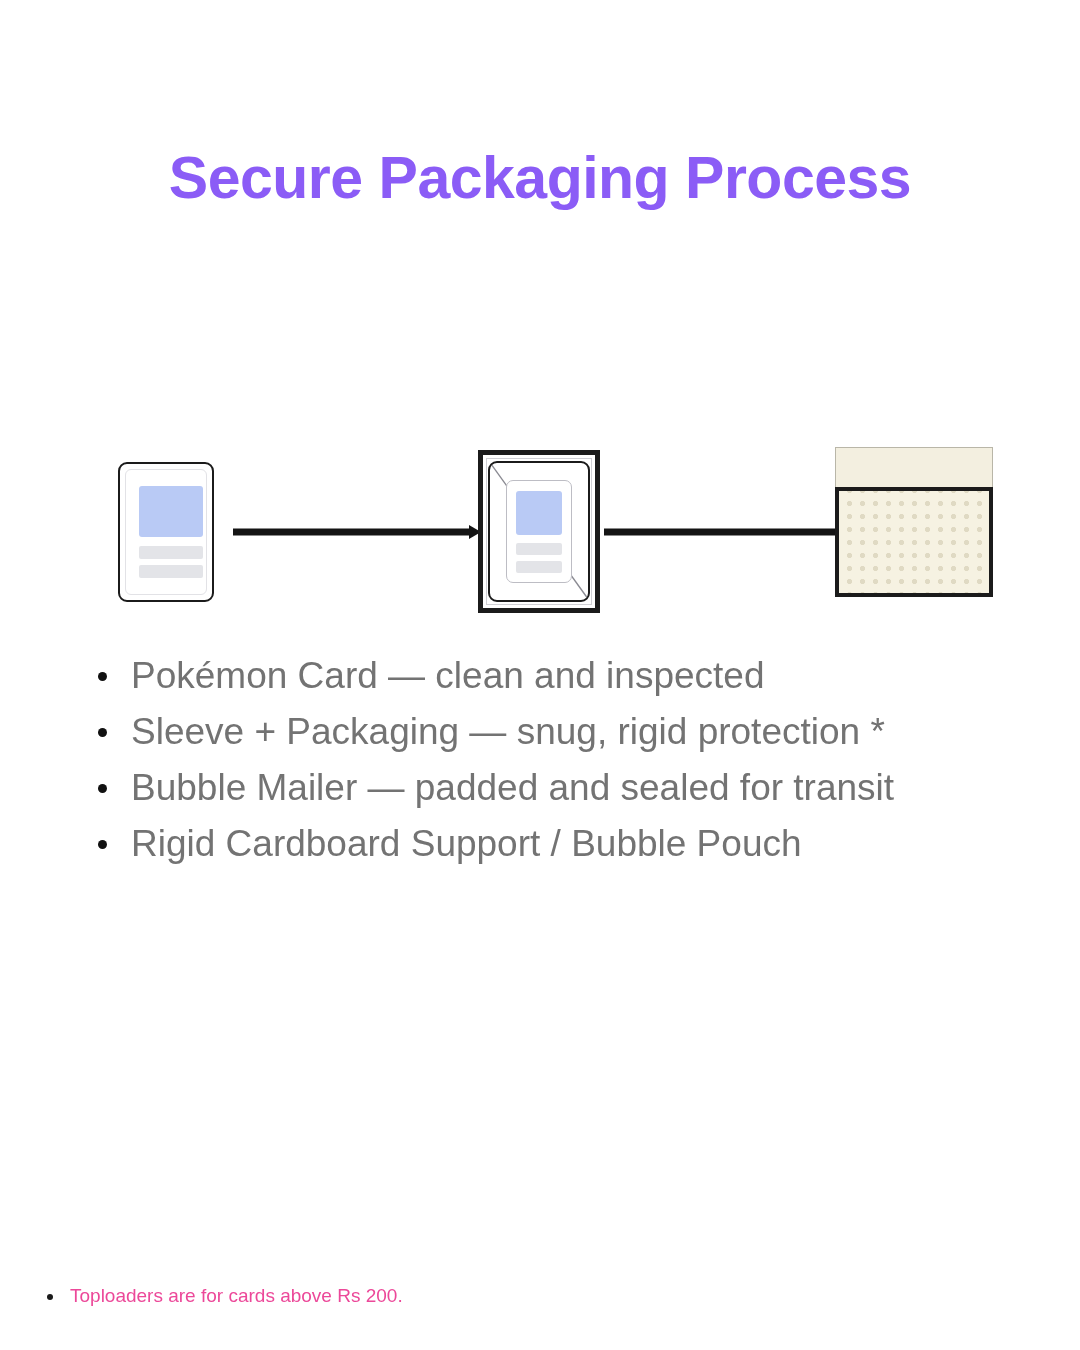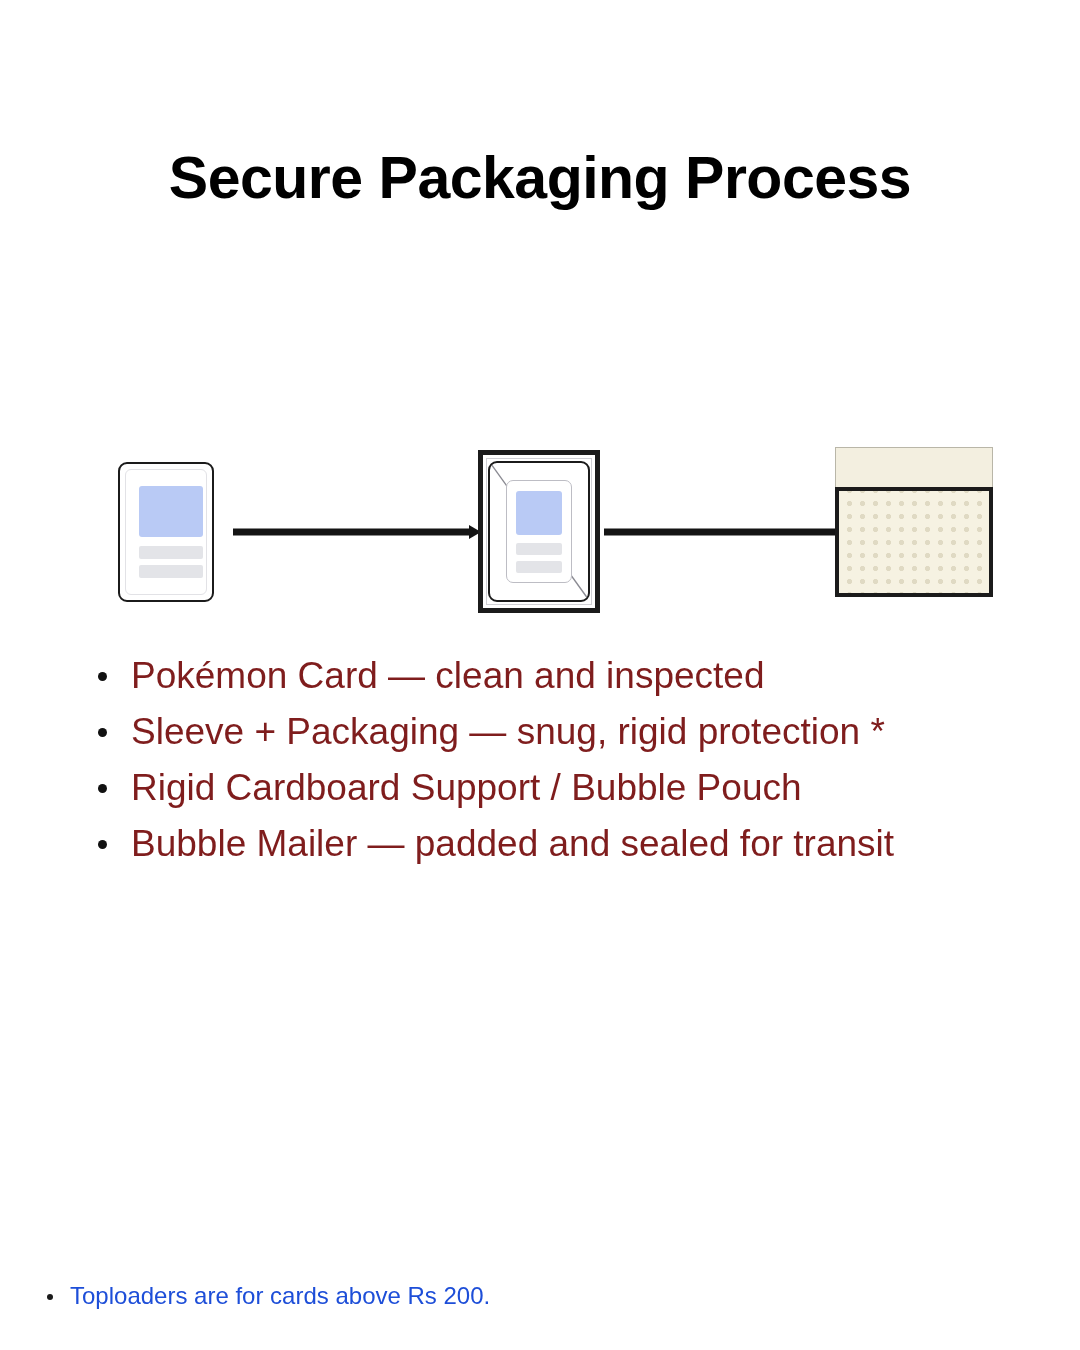--- a/index.html
+++ b/index.html
@@ -19,21 +19,21 @@
   
   #slide-title {
     position: absolute;
     top: 106px;
     left: 0;
     width: 1080px;
     text-align: center;
     font-size: 59px;
     font-weight: bold;
     letter-spacing: -0.5px;
-    color: #000000;
+    color: #8b5cf6;
     line-height: 1.1;
   }
 
   
   #packaging-diagram {
     position: absolute;
     top: 430px;
     left: 0;
     width: 1080px;
     height: 200px;
@@ -180,21 +180,21 @@
     width: 960px;
     list-style: none;
     margin: 0;
     padding: 0;
   }
   #packaging-steps li {
     position: relative;
     padding-left: 35px;
     font-size: 37px;
     line-height: 56px;
-    color: #7f1d1d;
+    color: #737373;
     white-space: nowrap;
   }
   #packaging-steps li .bullet-dot {
     position: absolute;
     left: 2px;
     top: 24px;
     width: 9px;
     height: 9px;
     border-radius: 50%;
     background: #111111;
@@ -203,23 +203,23 @@
   
   #footnote {
     position: absolute;
     top: 1281px;
     left: 42px;
     width: 800px;
   }
   #footnote .footnote-row {
     position: relative;
     padding-left: 28px;
-    font-size: 24px;
+    font-size: 19px;
     line-height: 30px;
-    color: #1d4ed8;
+    color: #ec4899;
   }
   #footnote .bullet-dot {
     position: absolute;
     left: 5px;
     top: 13px;
     width: 6px;
     height: 6px;
     border-radius: 50%;
     background: #1a1a1a;
   }
@@ -277,25 +277,25 @@
   <li>
     <span class="bullet-dot"></span>
     <span>Pokémon Card — clean and inspected</span>
   </li>
   <li>
     <span class="bullet-dot"></span>
     <span>Sleeve + Packaging — snug, rigid protection *</span>
   </li>
   <li>
     <span class="bullet-dot"></span>
-    <span>Rigid Cardboard Support / Bubble Pouch</span>
+    <span>Bubble Mailer — padded and sealed for transit</span>
   </li>
   <li>
     <span class="bullet-dot"></span>
-    <span>Bubble Mailer — padded and sealed for transit</span>
+    <span>Rigid Cardboard Support / Bubble Pouch</span>
   </li>
 </ul>
 
 <div id="footnote">
   <div class="footnote-row">
     <span class="bullet-dot"></span>
     <span>Toploaders are for cards above Rs 200.</span>
   </div>
 </div>
 

